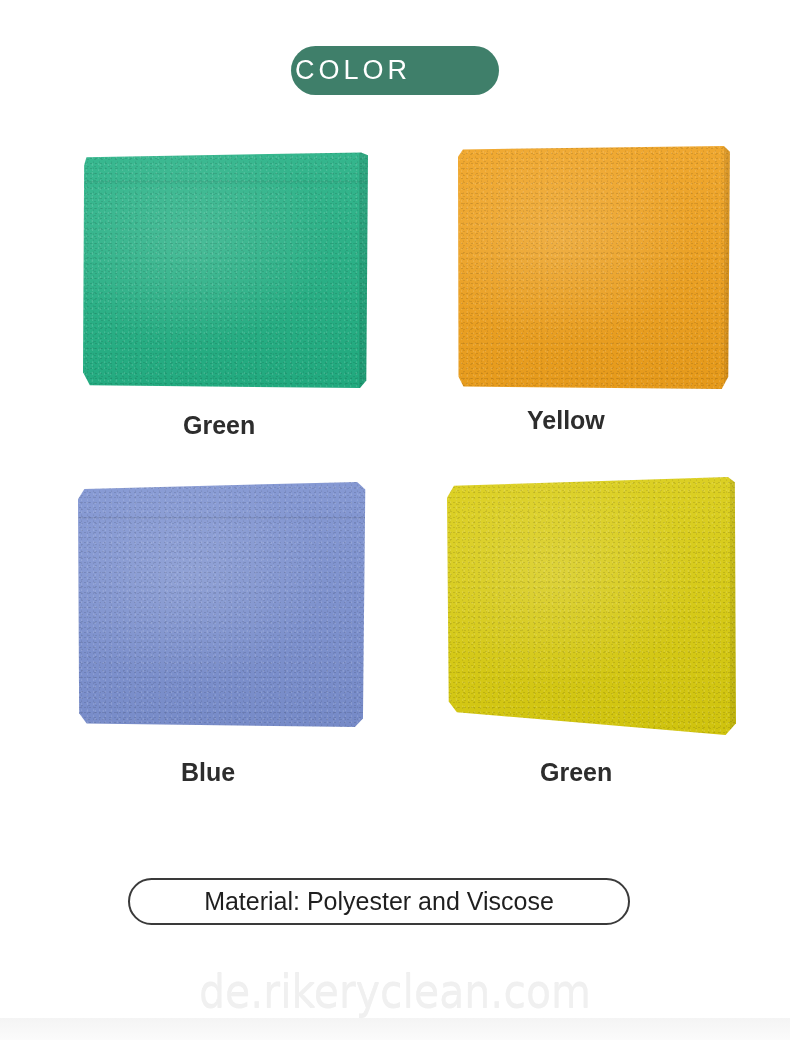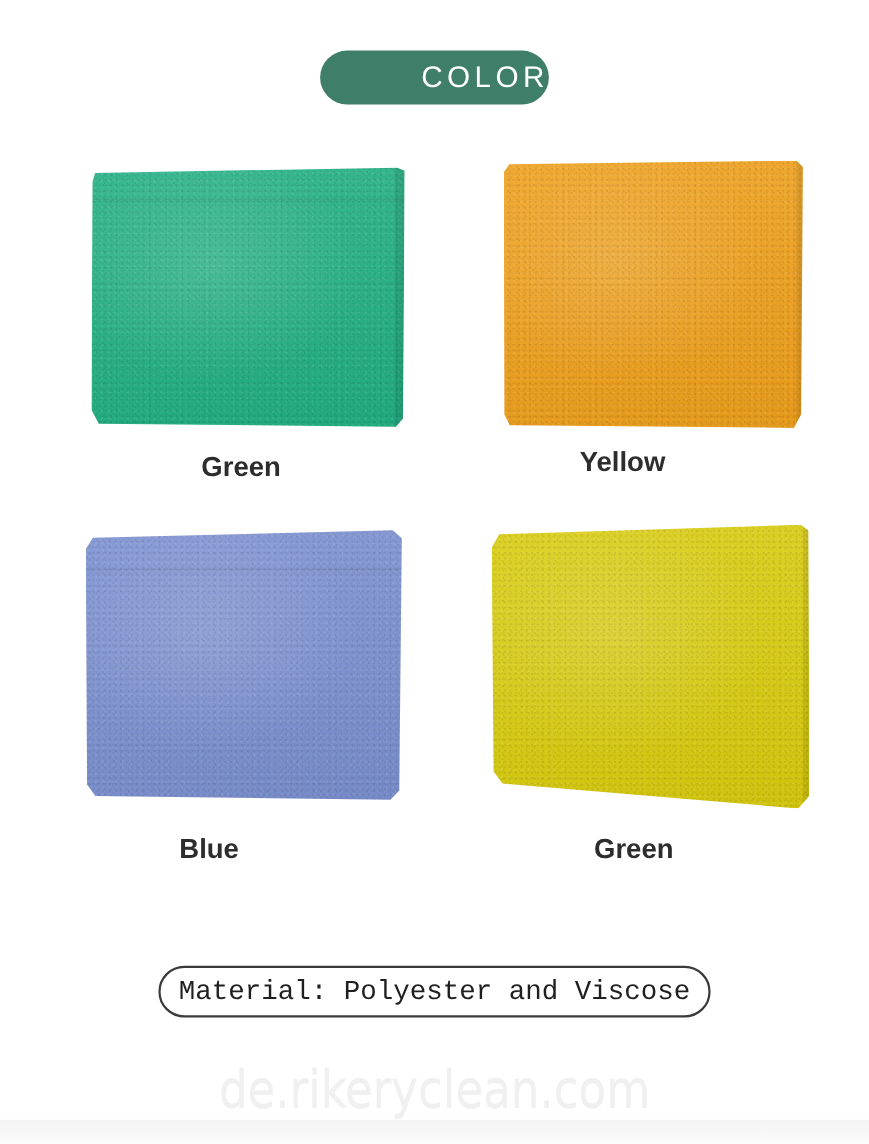--- a/index.html
+++ b/index.html
@@ -20,21 +20,21 @@
   .header-pill {
     position: absolute;
     left: 291px;
     top: 46px;
     width: 208px;
     height: 49px;
     border-radius: 25px;
     background: #3f7f6a;
     display: flex;
     align-items: center;
-    justify-content: flex-end;
+    justify-content: flex-start;
   }
   .header-pill-text {
     color: #ffffff;
     font-size: 27px;
     letter-spacing: 4px;
     font-weight: 400;
     line-height: 1;
     padding-left: 4px;
   }
 
@@ -117,38 +117,37 @@
   .swatch-label {
     position: absolute;
     font-size: 25px;
     color: #2d2d2d;
     font-weight: 700;
     white-space: nowrap;
     line-height: 1;
   }
   #label-green  { left: 183px; top: 413px; }
   #label-orange { left: 527px; top: 408px; }
-  #label-blue   { left: 163px; top: 760px; }
+  #label-blue   { left: 181px; top: 760px; }
   #label-yellow { left: 540px; top: 760px; }
 
   
   .material-pill {
     position: absolute;
-    left: 144px;
+    left: 128px;
     top: 878px;
     width: 502px;
     height: 47px;
     border: 2px solid #3a3a3a;
     border-radius: 24px;
     background: transparent;
     display: flex;
     align-items: center;
     justify-content: center;
     box-sizing: border-box;
-    font-family: Liberation Mono, monospace;
   }
   .material-pill-text {
     font-size: 25px;
     color: #1f1f1f;
     line-height: 1;
     white-space: nowrap;
   }
 
   
   .watermark {

